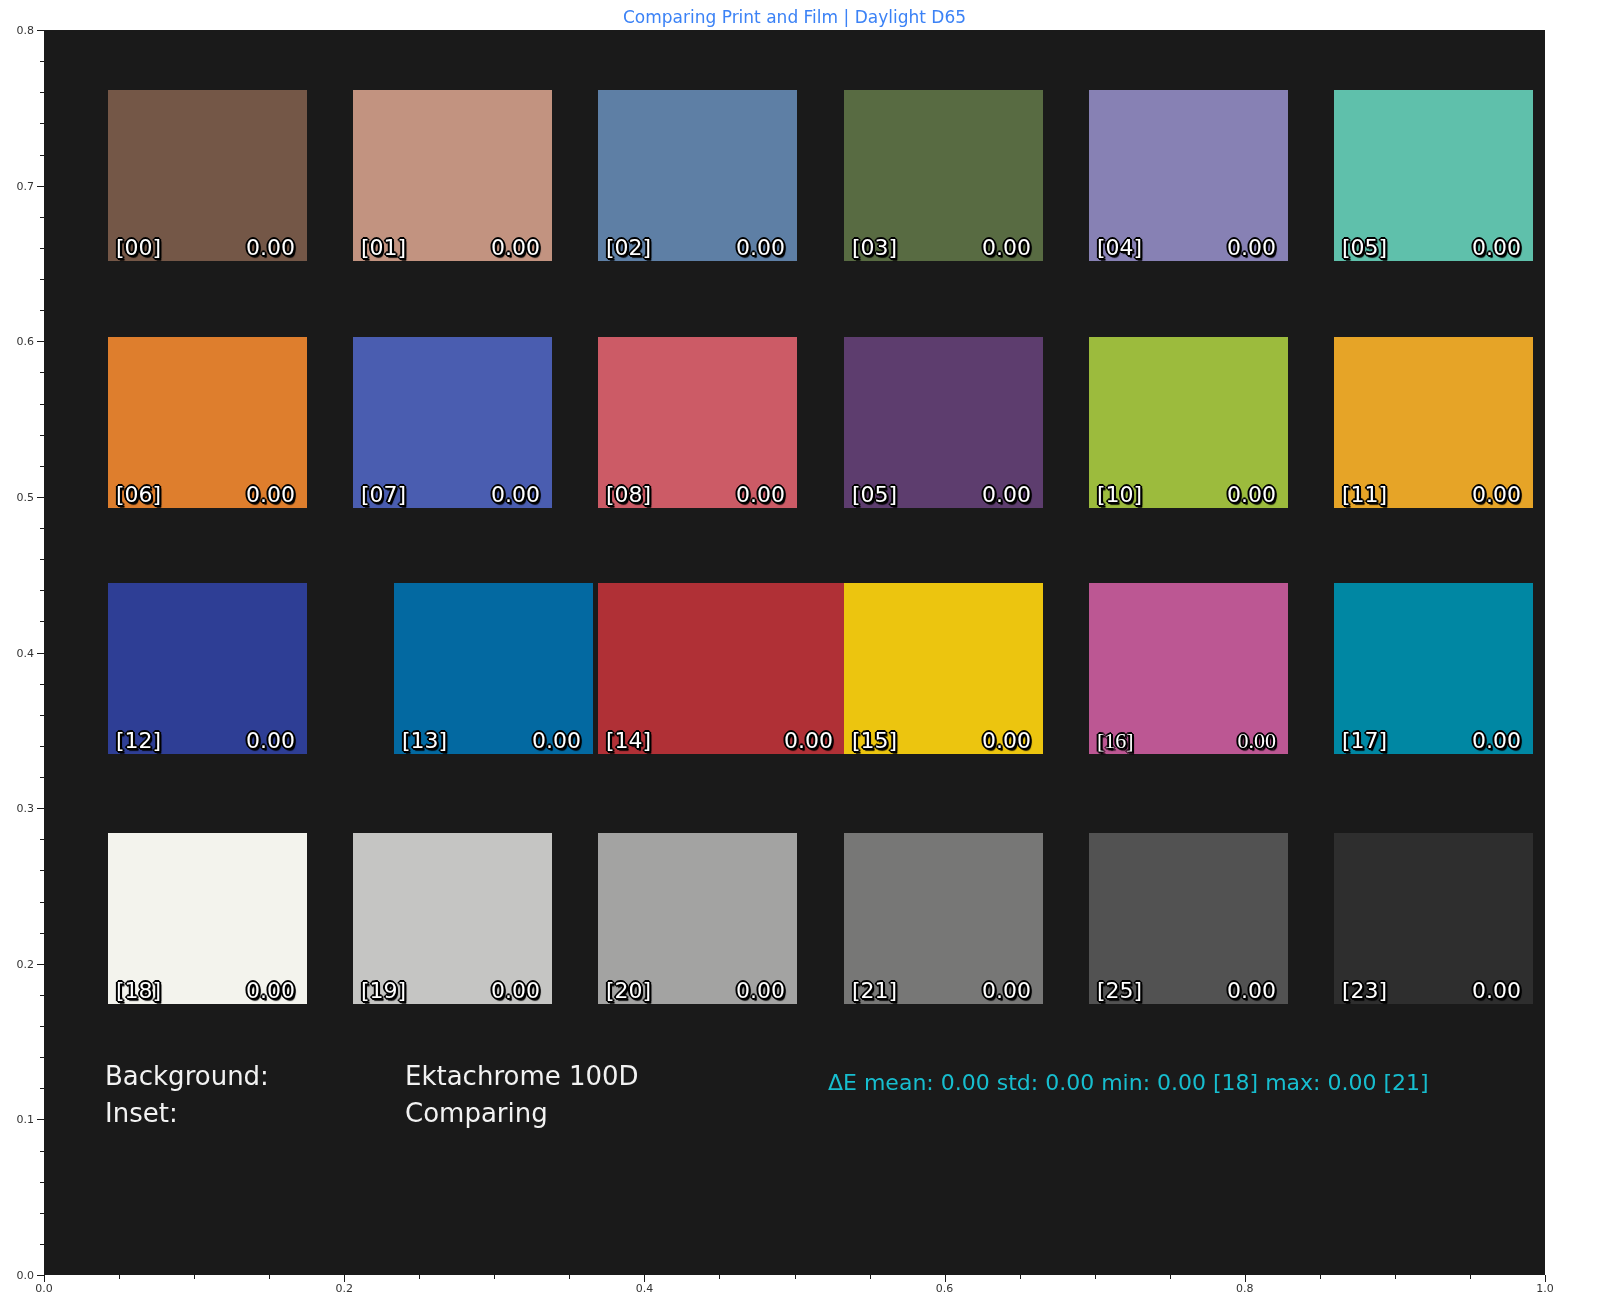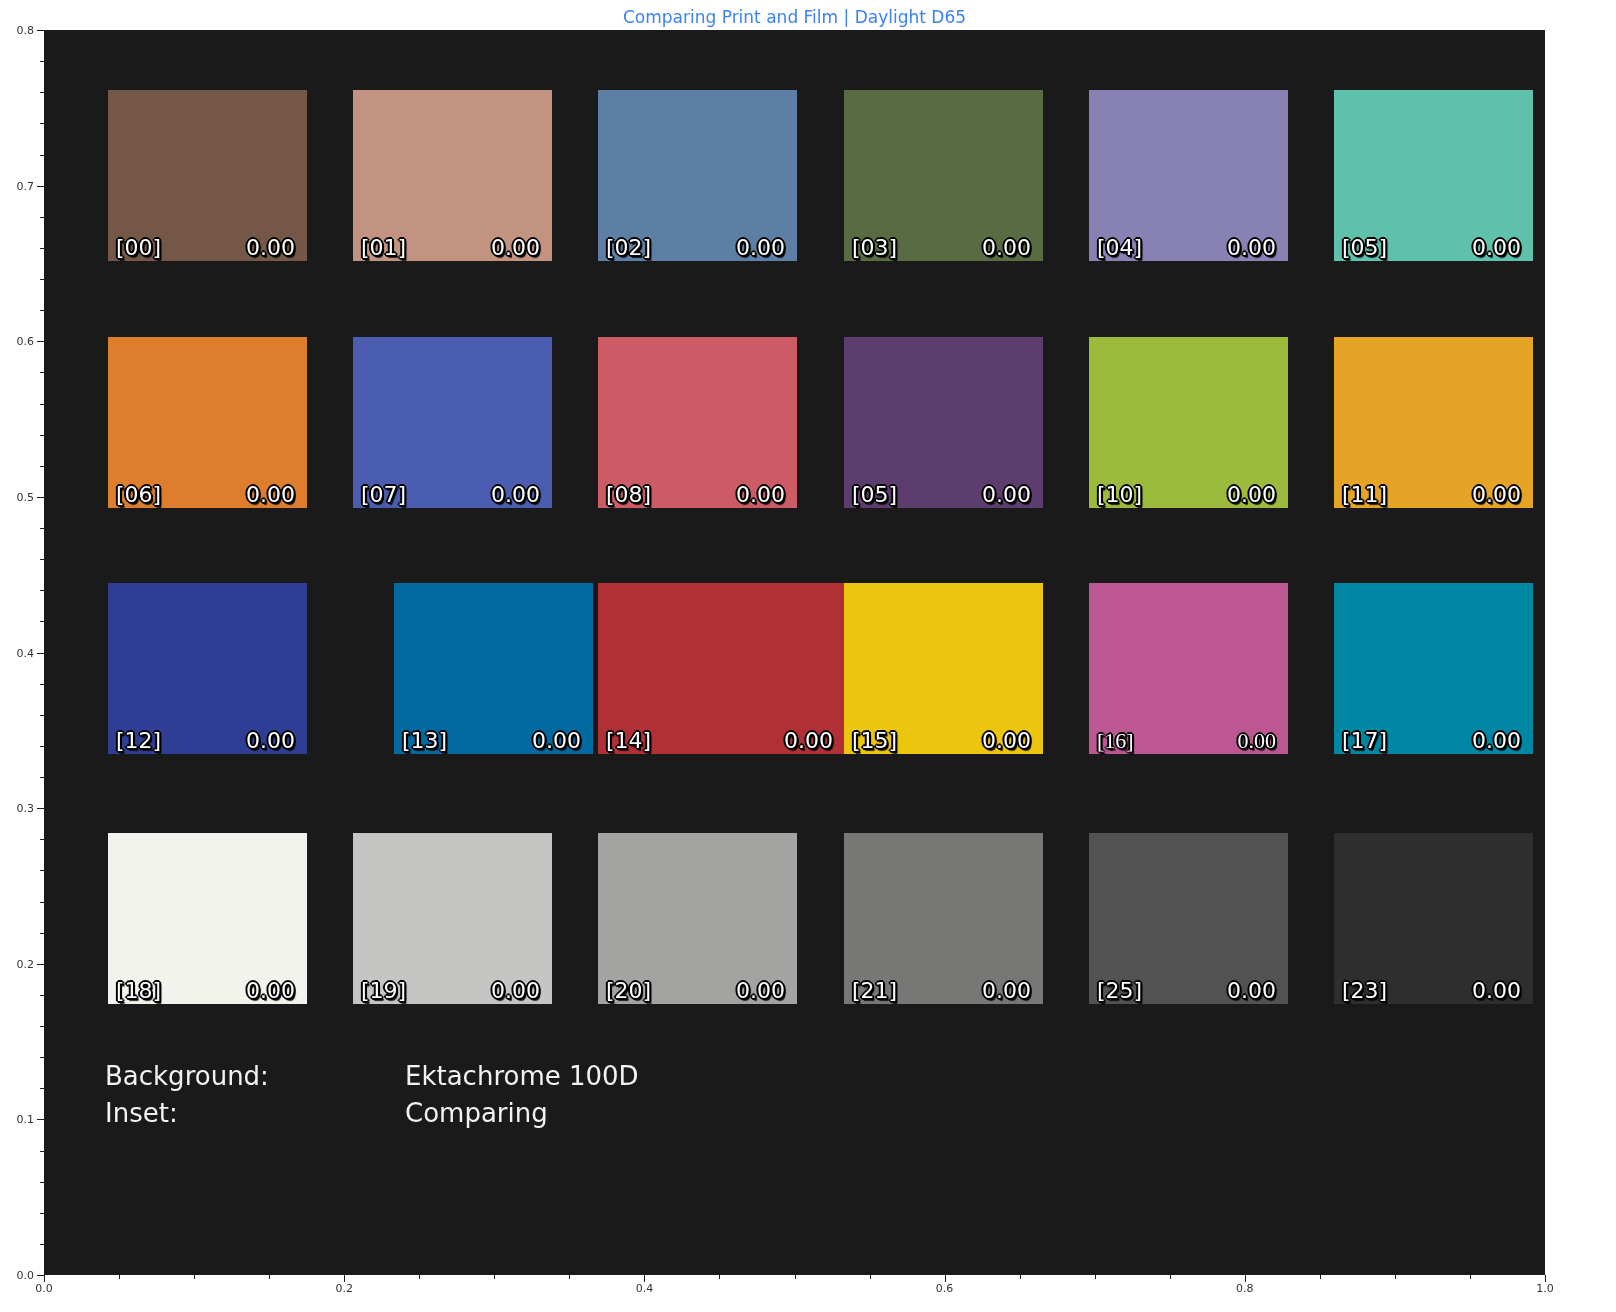--- a/index.html
+++ b/index.html
@@ -245,20 +245,21 @@
           <span class="patch-text">[23]</span>
           <span class="patch-text">0.00</span>
         </div>
       </div>
     </div>
 
   <div class="footer-text" id="bg-label" style="left: 61px; top: 1032px; color: rgb(242, 242, 242);">Background:</div>
   <div class="footer-text" id="bg-value" style="left: 361px; top: 1032px; color: rgb(242, 242, 242);">Ektachrome 100D</div>
   <div class="footer-text" id="inset-label" style="left: 61px; top: 1069px; color: rgb(242, 242, 242);">Inset:</div>
   <div class="footer-text" id="inset-value" style="left: 361px; top: 1069px; color: rgb(242, 242, 242);">Comparing</div>
+  <div class="footer-text" id="deltae-summary" style="left: 784px; top: 1040px; color: rgb(23, 190, 207);">ΔE mean: 0.00 std: 0.00 min: 0.00 [18] max: 0.00 [21]</div>
 </div>
 
 <div id="xticks">
     <div class="xtick-mark major" style="left: 44px;"></div>
     <div class="xtick-label" style="left: 44px;">0.0</div>
     <div class="xtick-mark major" style="left: 344.2px;"></div>
     <div class="xtick-label" style="left: 344.2px;">0.2</div>
     <div class="xtick-mark major" style="left: 644.4px;"></div>
     <div class="xtick-label" style="left: 644.4px;">0.4</div>
     <div class="xtick-mark major" style="left: 944.6px;"></div>

